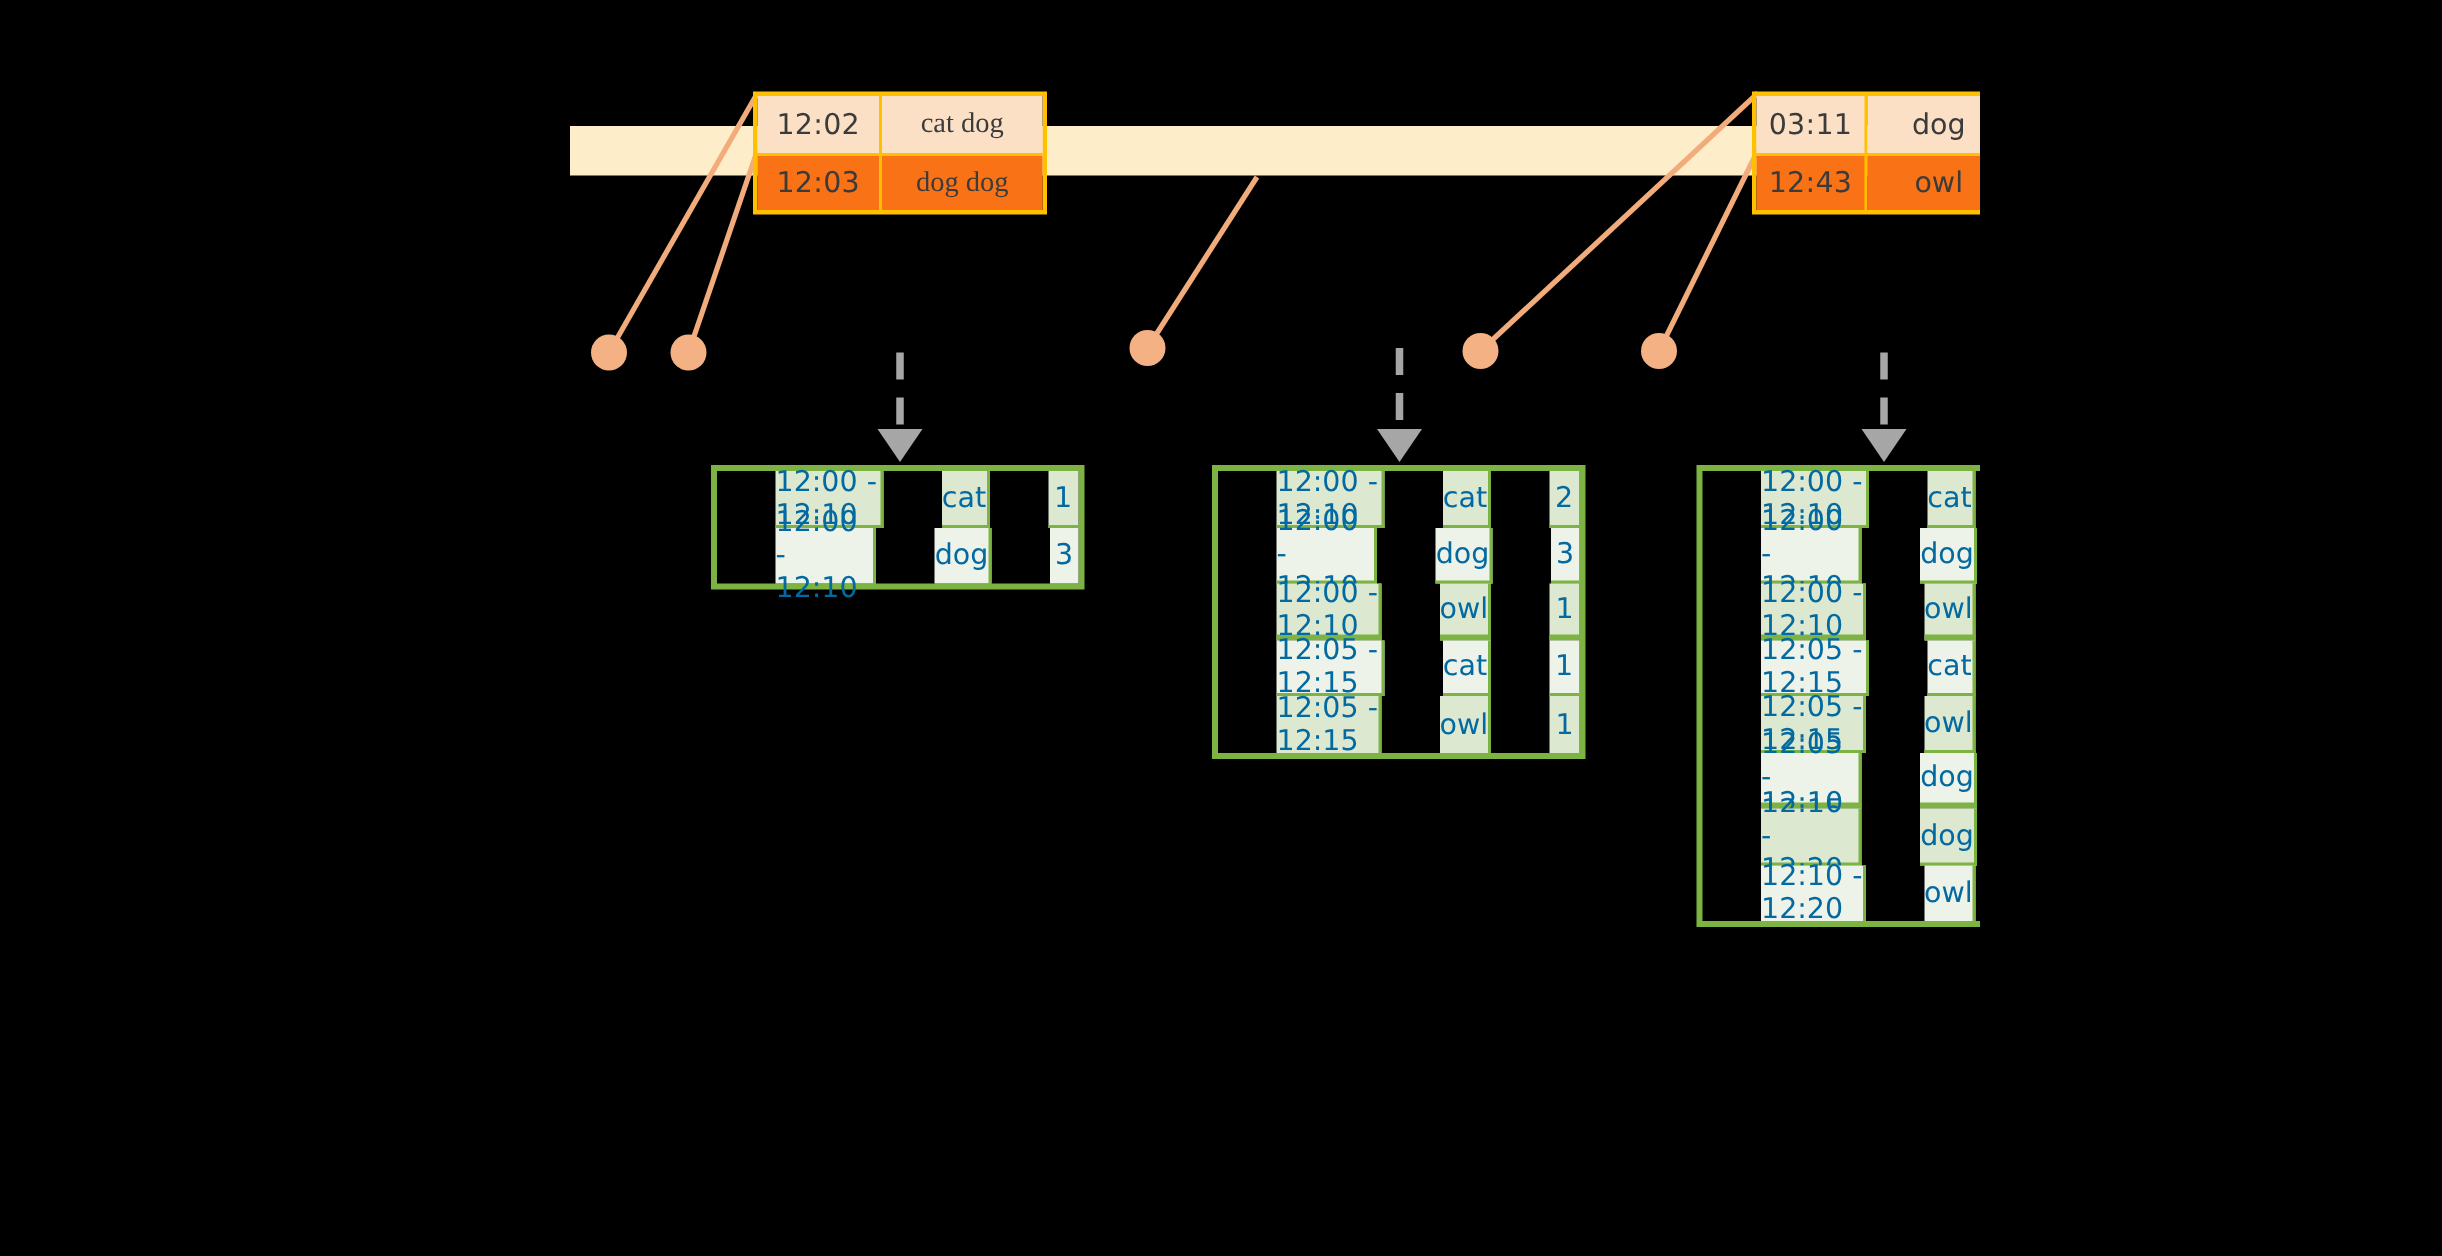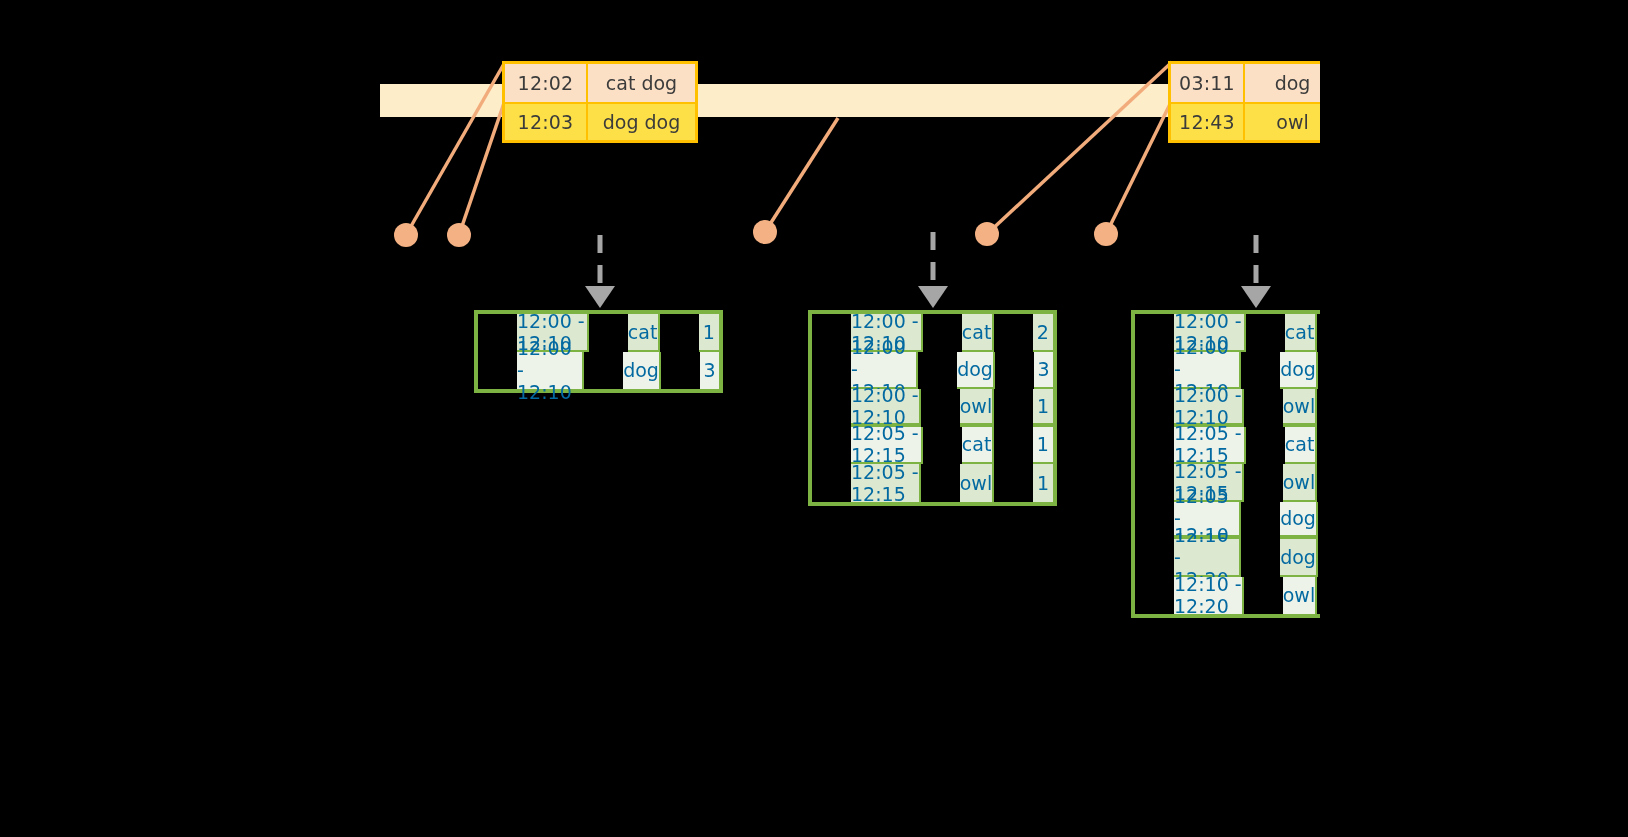--- a/index.html
+++ b/index.html
@@ -74,25 +74,25 @@
   }
   .event-row .ev-words {
     box-sizing: border-box;
     display: flex;
     align-items: center;
     justify-content: center;
     font-size: 19px;
     color: #3b3b3b;
   }
   .shade-a .ev-time, .shade-a .ev-words { background: #fbe0c6; }
-  .shade-b .ev-time, .shade-b .ev-words { background: #fde047; }
+  .shade-b .ev-time, .shade-b .ev-words { background: #f97316; }
 
   #event-box-0 { left: 502px; top: 61px; width: 196px; }
   #event-box-0 .ev-time  { width: 83px; }
-  #event-box-0 .ev-words { width: 107px; }
+  #event-box-0 .ev-words { width: 107px; font-family: Liberation Serif, serif; }
 
   #event-box-1 { left: 836px; top: 80px; width: 196px; }
   #event-box-1 .ev-time  { width: 83px; }
   #event-box-1 .ev-words { width: 107px; }
 
   #event-box-2 { left: 1168px; top: 61px; width: 175px; }
   #event-box-2 .ev-time  { width: 74px; }
   #event-box-2 .ev-words { width: 95px; }
 
   

